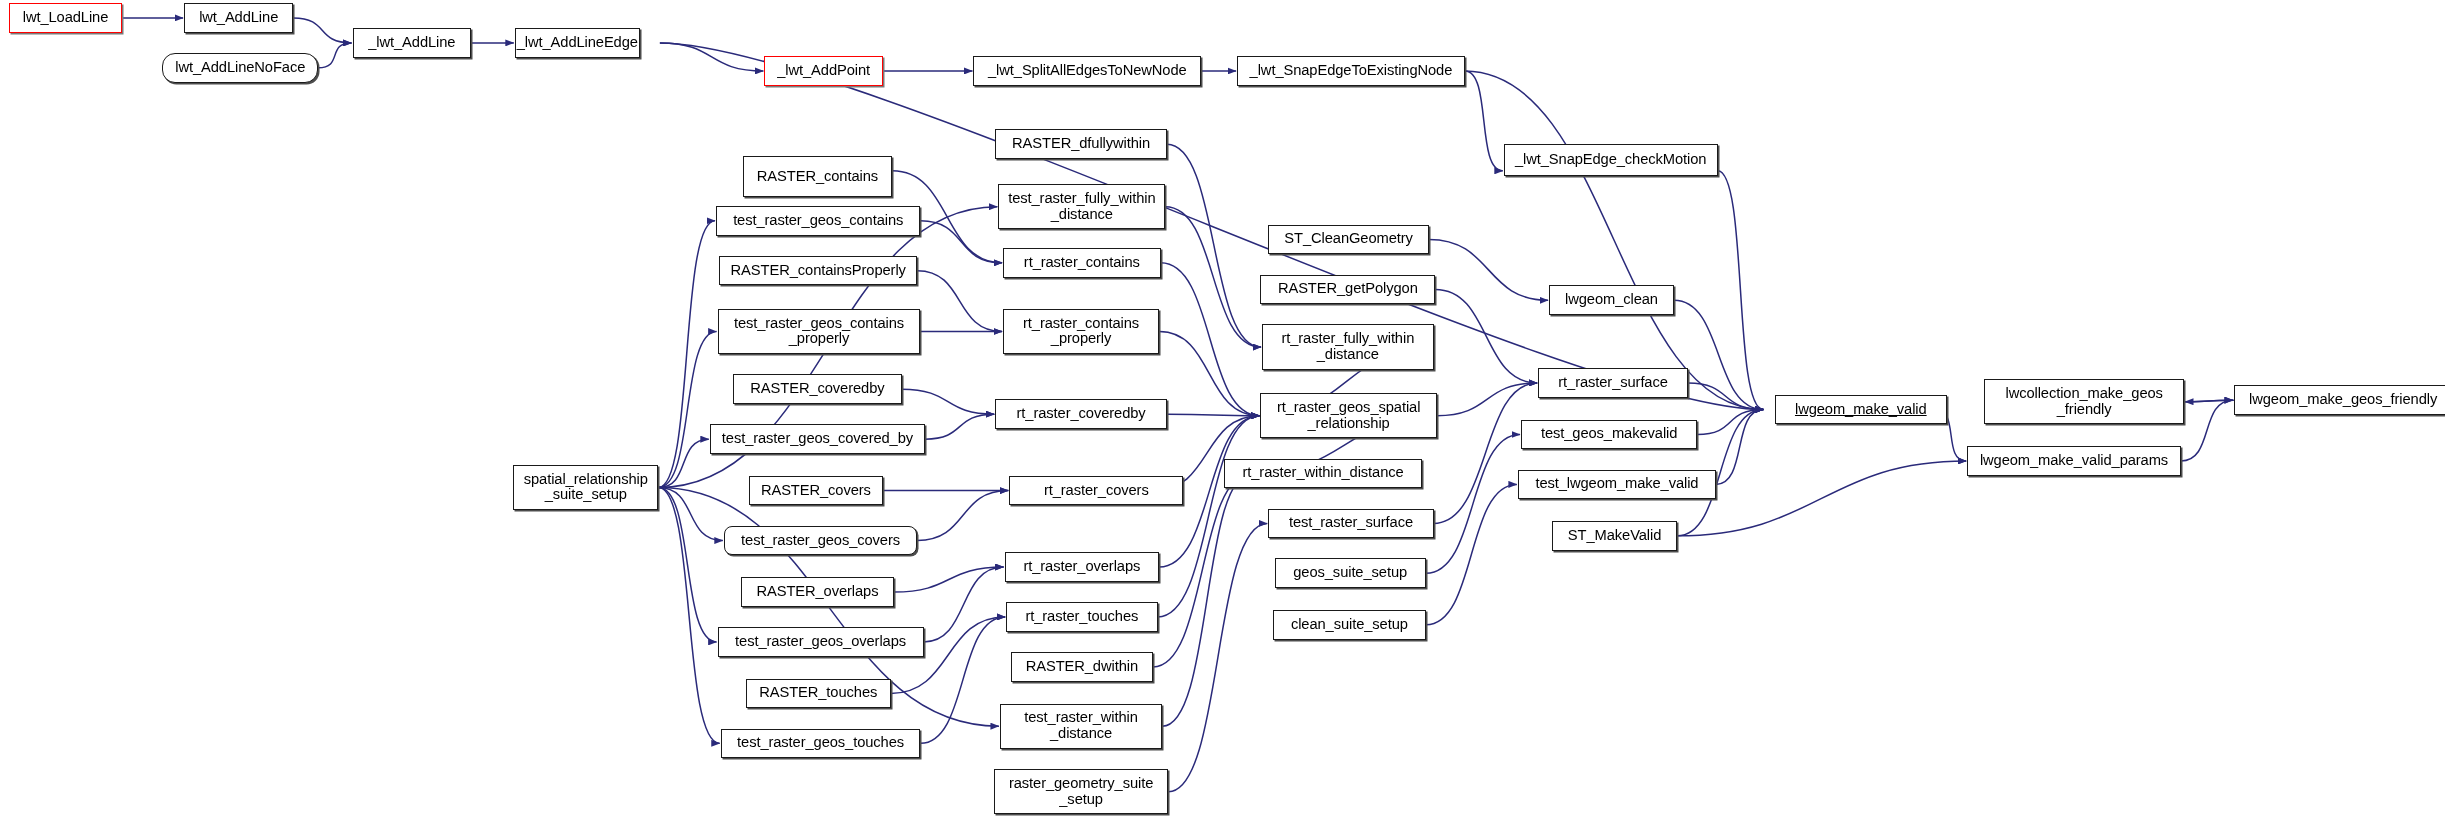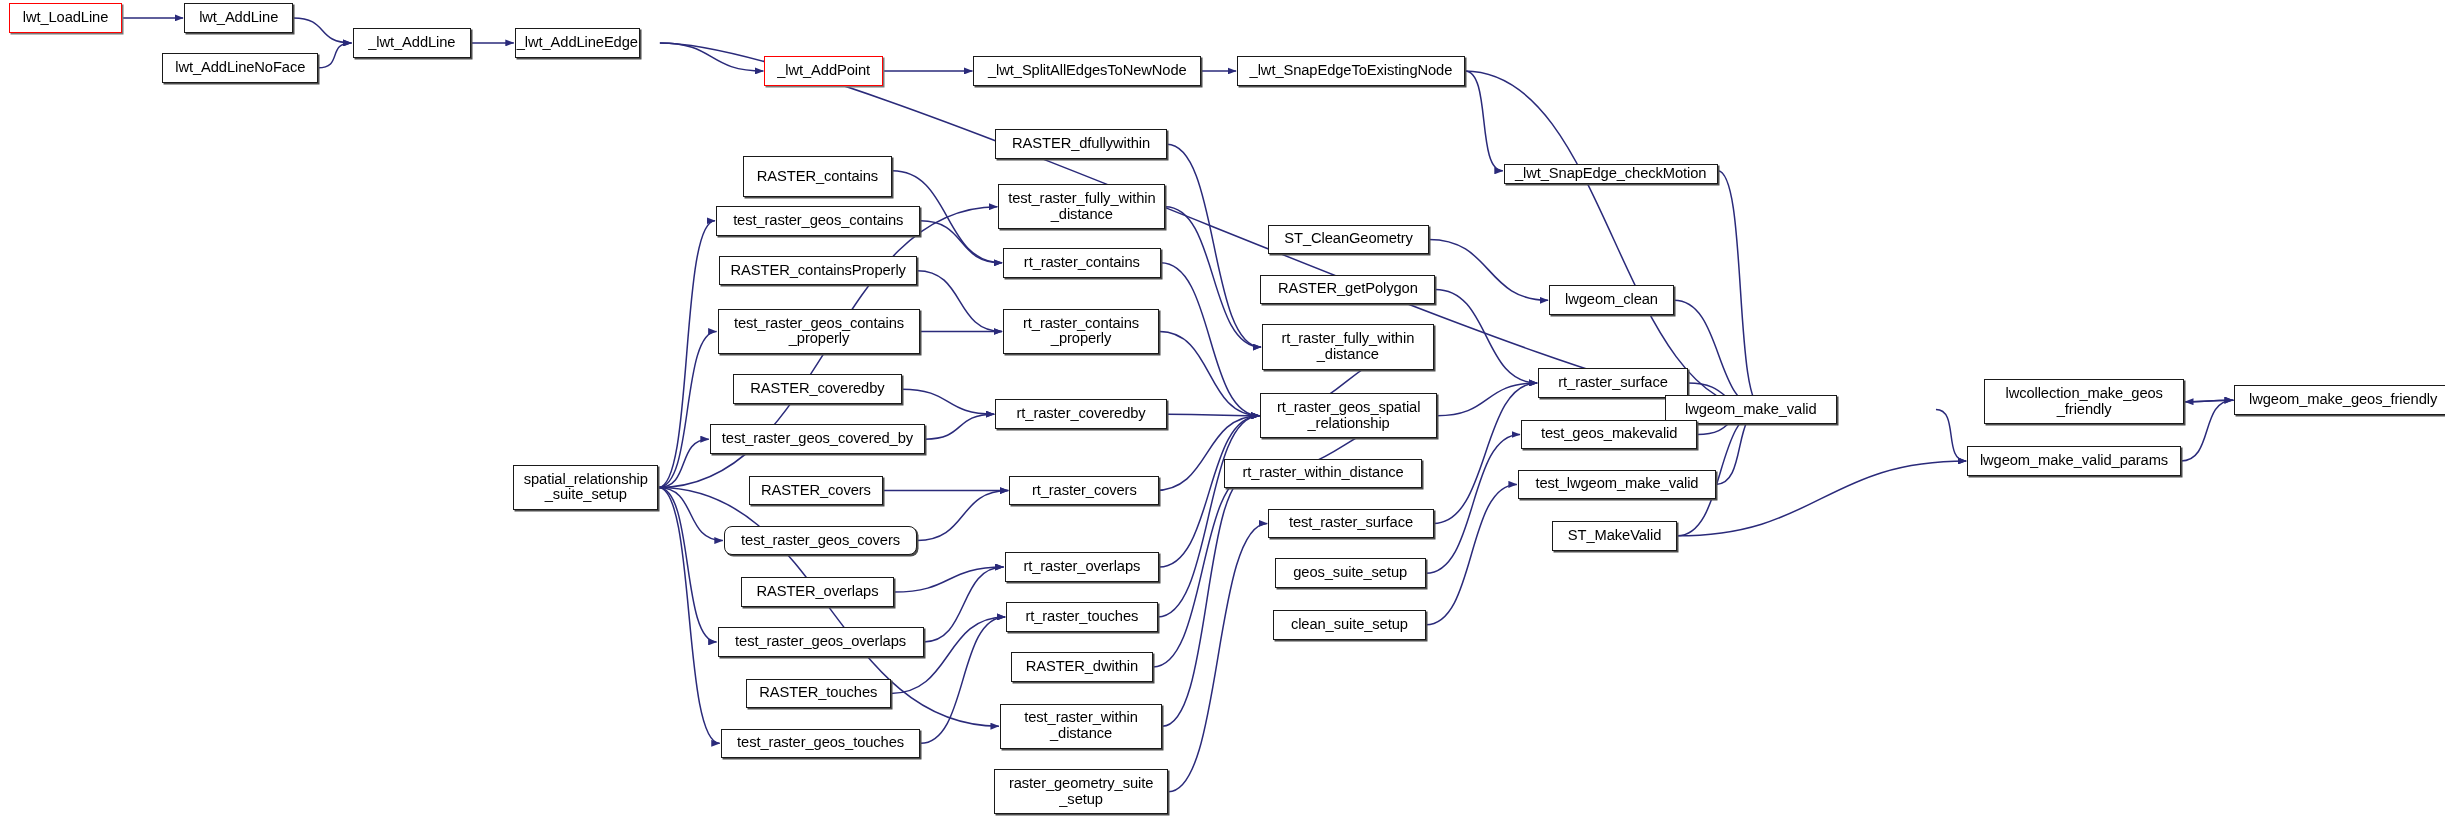--- a/index.html
+++ b/index.html
@@ -86,39 +86,39 @@
         <path d="M1168.44,791.7 C1222.9180000000001,791.7 1212.802,523.38 1267.28,523.38" marker-end="url(#ah)" stroke="#2a2a7a"></path>
       </g>
   </svg>
   <div id="nodes">
       <div class="node hl" style="left: 9.36px; top: 3.12px; width: 112.32px; height: 29.64px; font-size: 14.72px;">
         <span>lwt_LoadLine</span>
       </div>
       <div class="node" style="left: 184.08px; top: 3.12px; width: 109.2px; height: 29.64px; font-size: 14.72px;">
         <span>lwt_AddLine</span>
       </div>
-      <div class="node" style="left: 162.24px; top: 53.04px; width: 156px; height: 29.64px; font-size: 14.72px;">
+      <div class="node" style="left: 162.24px; top: 53.04px; width: 156px; height: 29.64px; font-size: 14.72px; border-radius: 13px;">
         <span>lwt_AddLineNoFace</span>
       </div>
       <div class="node" style="left: 352.56px; top: 28.08px; width: 118.56px; height: 29.64px; font-size: 14.72px;">
         <span>_lwt_AddLine</span>
       </div>
       <div class="node" style="left: 514.8px; top: 28.08px; width: 125px; height: 29.64px; font-size: 14.72px;">
         <span>_lwt_AddLineEdge</span>
       </div>
       <div class="node hl" style="left: 764.4px; top: 56.16px; width: 118.56px; height: 29.64px; font-size: 14.72px;">
         <span>_lwt_AddPoint</span>
       </div>
       <div class="node" style="left: 973.44px; top: 56.16px; width: 227.76px; height: 29.64px; font-size: 14.72px;">
         <span>_lwt_SplitAllEdgesToNewNode</span>
       </div>
       <div class="node" style="left: 1237.08px; top: 56.16px; width: 227.76px; height: 29.64px; font-size: 14.72px;">
         <span>_lwt_SnapEdgeToExistingNode</span>
       </div>
-      <div class="node" style="left: 1503.84px; top: 164px; width: 213.72px; height: 20px; font-size: 14.72px;">
+      <div class="node" style="left: 1503.84px; top: 144px; width: 213.72px; height: 32px; font-size: 14.72px;">
         <span>_lwt_SnapEdge_checkMotion</span>
       </div>
       <div class="node" style="left: 995.28px; top: 129.48px; width: 171.6px; height: 29.64px; font-size: 14.72px;">
         <span>RASTER_dfullywithin</span>
       </div>
       <div class="node" style="left: 742.56px; top: 156px; width: 149.76px; height: 41px; font-size: 14.72px;">
         <span>RASTER_contains</span>
       </div>
       <div class="node" style="left: 998.4px; top: 184.08px; width: 166.92px; height: 45.24px; font-size: 14.72px;">
         <span>test_raster_fully_within
@@ -153,21 +153,21 @@
       <div class="node" style="left: 1262.04px; top: 324.48px; width: 171.6px; height: 45.24px; font-size: 14.72px;">
         <span>rt_raster_fully_within
 _distance</span>
       </div>
       <div class="node" style="left: 733.2px; top: 374.4px; width: 168.48px; height: 29.64px; font-size: 14.72px;">
         <span>RASTER_coveredby</span>
       </div>
       <div class="node" style="left: 1538.16px; top: 368.16px; width: 149.76px; height: 29.64px; font-size: 14.72px;">
         <span>rt_raster_surface</span>
       </div>
-      <div class="node" style="left: 1665px; top: 394.68px; width: 171.6px; height: 29.64px; font-size: 14.72px;">
+      <div class="node" style="left: 1775px; top: 394.68px; width: 171.6px; height: 29.64px; font-size: 14.72px; text-decoration: underline;">
         <span>lwgeom_make_valid</span>
       </div>
       <div class="node" style="left: 1984.32px; top: 379.08px; width: 199.68px; height: 45.24px; font-size: 14.72px;">
         <span>lwcollection_make_geos
 _friendly</span>
       </div>
       <div class="node" style="left: 2233.92px; top: 385.32px; width: 218.4px; height: 29.64px; font-size: 14.72px;">
         <span>lwgeom_make_geos_friendly</span>
       </div>
       <div class="node" style="left: 995.28px; top: 399.36px; width: 171.6px; height: 29.64px; font-size: 14.72px;">
@@ -192,21 +192,21 @@
       <div class="node" style="left: 513.24px; top: 464.88px; width: 145.08px; height: 45.24px; font-size: 14.72px;">
         <span>spatial_relationship
 _suite_setup</span>
       </div>
       <div class="node" style="left: 1517.88px; top: 469.56px; width: 198.12px; height: 29.64px; font-size: 14.72px;">
         <span>test_lwgeom_make_valid</span>
       </div>
       <div class="node" style="left: 748.8px; top: 475.8px; width: 134.16px; height: 29.64px; font-size: 14.72px;">
         <span>RASTER_covers</span>
       </div>
-      <div class="node" style="left: 1009.32px; top: 475.8px; width: 150px; height: 29.64px; font-size: 14.72px;">
+      <div class="node" style="left: 1009.32px; top: 475.8px; width: 174px; height: 29.64px; font-size: 14.72px;">
         <span>rt_raster_covers</span>
       </div>
       <div class="node" style="left: 1268.28px; top: 508.56px; width: 165.36px; height: 29.64px; font-size: 14.72px;">
         <span>test_raster_surface</span>
       </div>
       <div class="node" style="left: 1552.2px; top: 521.04px; width: 124.8px; height: 29.64px; font-size: 14.72px;">
         <span>ST_MakeValid</span>
       </div>
       <div class="node" style="left: 723.84px; top: 525.72px; width: 193.44px; height: 29.64px; font-size: 14.72px; border-radius: 8px;">
         <span>test_raster_geos_covers</span>

